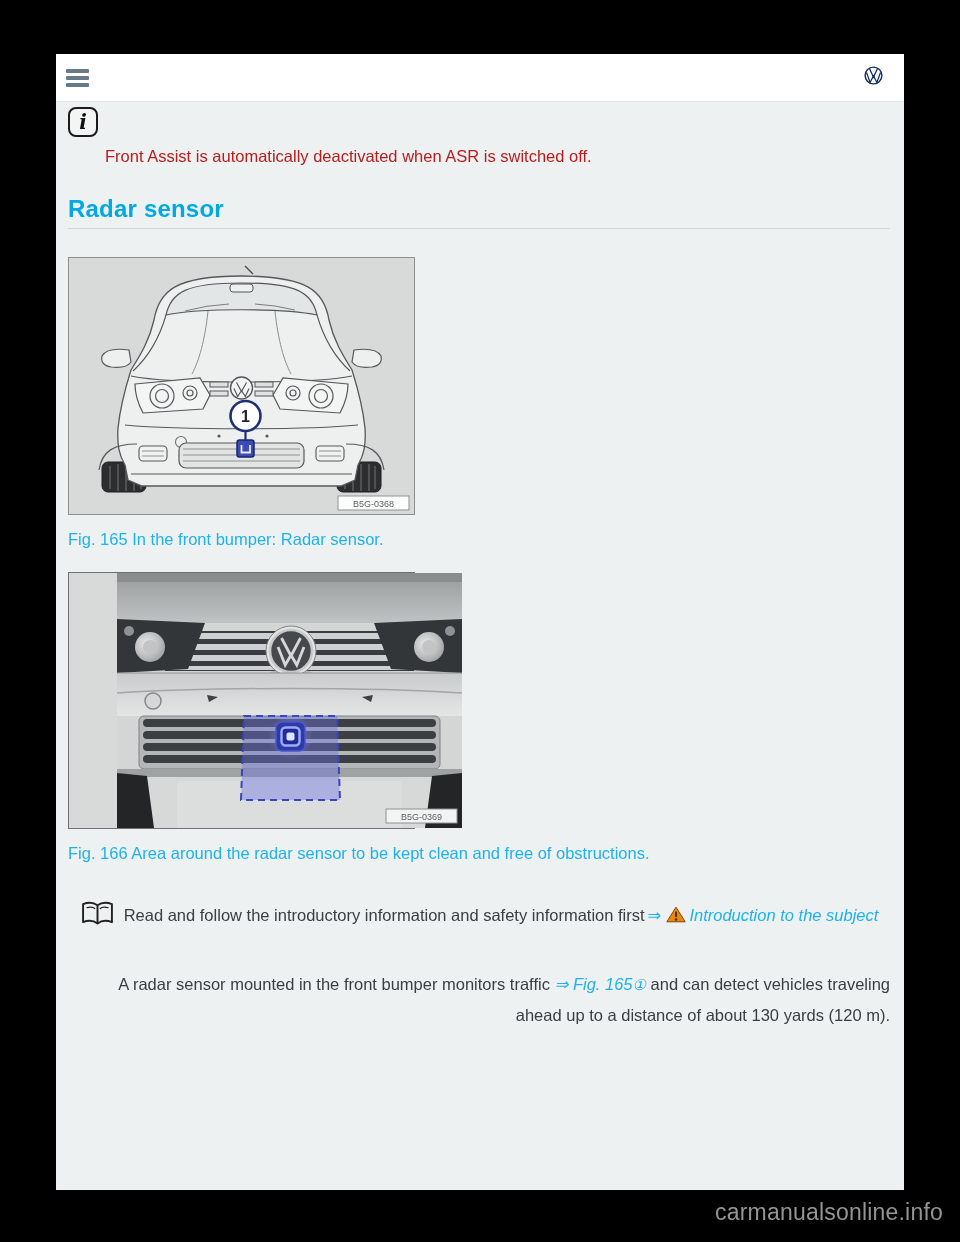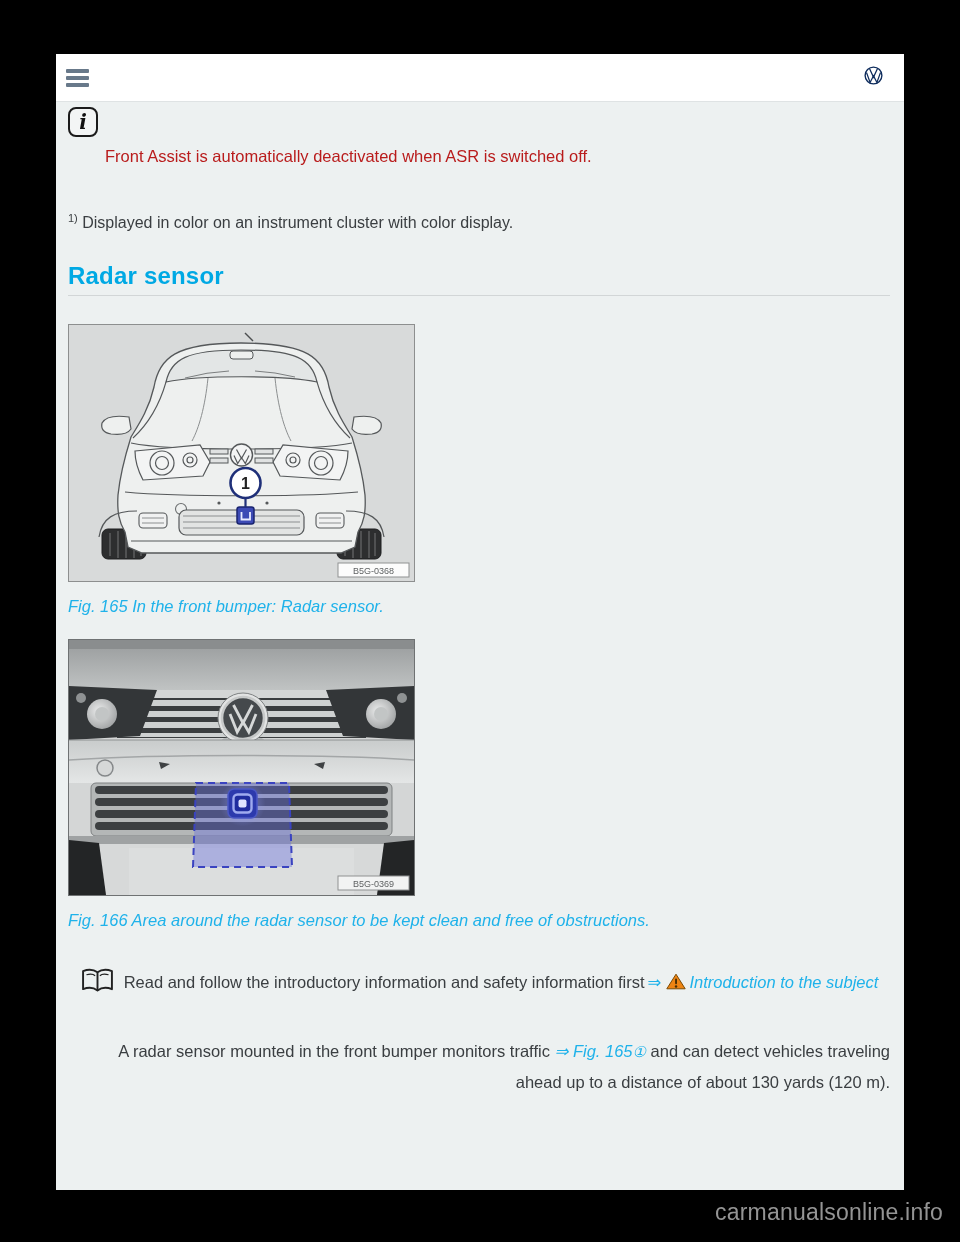--- a/index.html
+++ b/index.html
@@ -44,22 +44,22 @@
   h2.section {
     margin-top:25px; font-size:24px; line-height:30px;
     color:#00a9e4; font-weight:bold; letter-spacing:.2px;
   }
   .rule { border:none; border-top:1px solid #d2d6d7; margin:4px 0 0 0; }
   .figure {
     margin-top:28px; width:347px;
     border:1px solid #8d8f8f; background:#d8dada;
     font-size:0; line-height:0;
   }
-  .figure.second { margin-top:21px; border:1.5px solid #6f7273; }
-  .fig-caption { margin-top:12px; font-size:16.5px; line-height:24px; color:#1fb2ea;font-style:italic; }
+  .figure.second { margin-top:21px; border:1.5px solid #6f7273;padding-left:48px; }
+  .fig-caption { margin-top:12px; font-size:16.5px; line-height:24px; color:#1fb2ea; }
   .read-para { margin-top:35px; font-size:16.5px; color:#3a3e41; line-height:30px;text-align:center; }
   .para { margin-top:34px; font-size:16.5px; color:#3a3e41; line-height:30px;text-align:right; }
   .para.last { margin-top:24px; }
   .cyan { color:#1fb2ea; }
   .ref { color:#1fb2ea; font-style:italic; text-decoration:none; }
   .refnum { font-size:15px; }
   .book-icon { vertical-align:-5px; margin-right:9px; }
   .warn-icon { vertical-align:-2px; margin:0 3px 0 4px; }
   .arrow { margin:0 1px 0 3px; }
   .watermark {
@@ -90,21 +90,20 @@
 
   <div class="content">
 
     <div>
       <div class="note-icon">
         <span>i</span>
       </div>
       <p class="note-text">Front Assist is automatically deactivated when ASR is switched off.</p>
     </div>
 
-    <p class="footnote"><sup>1)</sup> <span>Displayed in color on an instrument cluster with color display.</span></p>
 
     <h2 class="section">Radar sensor</h2>
     <hr class="rule">
 
     <div class="figure">
       <svg width="345" height="256" viewBox="0 0 345 256">
         <rect width="345" height="256" fill="#d8dada"></rect>
         <path d="M176,8 L184,16" stroke="#4c4f50" stroke-width="1.5" fill="none"></path>
 
         <rect x="33" y="204" width="44" height="30" rx="6" fill="#2d2e2f" stroke="#1e1f20"></rect>

